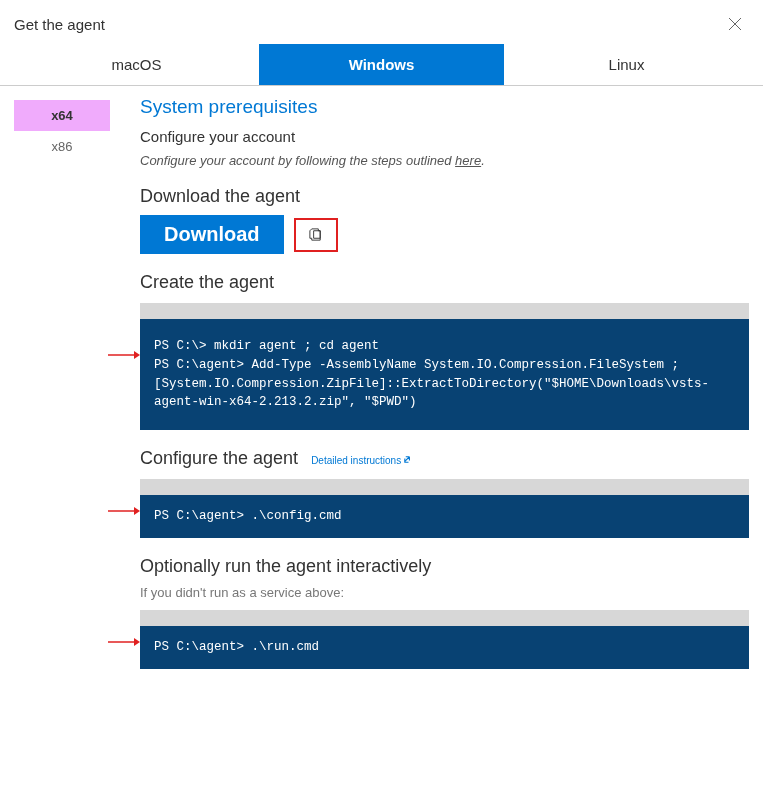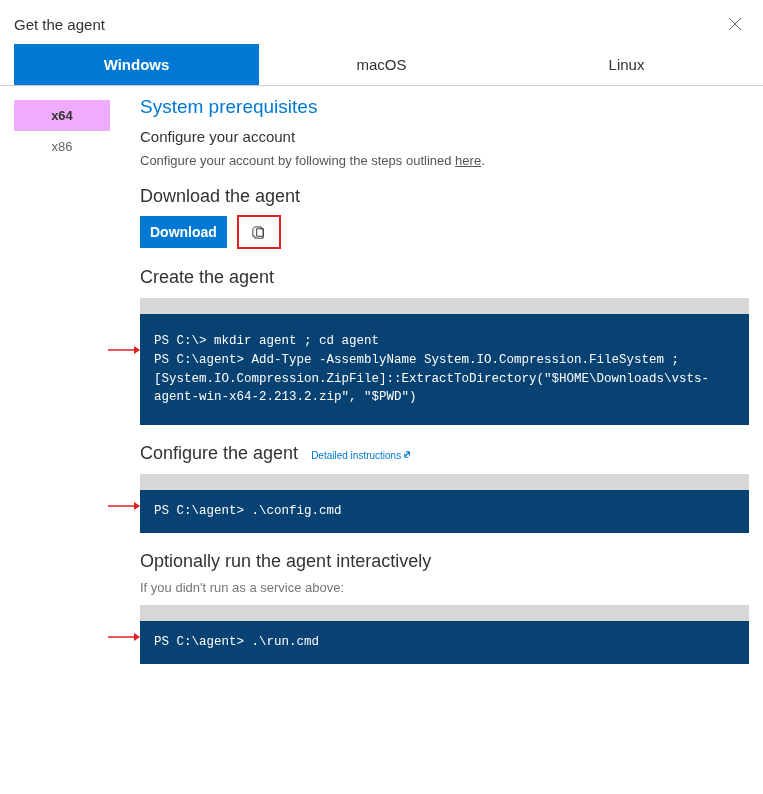--- a/index.html
+++ b/index.html
@@ -84,33 +84,34 @@
     margin: 18px 0 8px 0;
   }
   .section-title.big {
     font-size: 15px;
     margin-top: 0;
   }
   .subtext {
     font-size: 13px;
     color: #555;
     margin-bottom: 4px;
+    font-style: italic;
   }
   .subtext .u { text-decoration: underline; color: #555; cursor: pointer; }
   .dl-row {
     display: flex;
     align-items: center;
     margin-top: 8px;
   }
   .download-btn {
     background: #0078d4;
     color: #fff;
-    font-size: 14px;
+    font-size: 20px;
     font-weight: 600;
-    padding: 8px 10px;
+    padding: 8px 24px;
     border: none;
     cursor: pointer;
   }
   .copy-btn {
     width: 44px; height: 34px;
     border: 2px solid #e02020;
     margin-left: 10px;
     display: flex; align-items: center; justify-content: center;
     cursor: pointer;
     background: #fff;
@@ -168,22 +169,22 @@
 <div class="header">
   <div class="header-title">Get the agent</div>
   <div class="close-btn">
     <svg width="14" height="14" viewBox="0 0 14 14">
         <path d="M1 1 L13 13 M13 1 L1 13" stroke="#666" stroke-width="1" fill="none"></path>
       </svg>
   </div>
 </div>
 
 <div class="tabs">
+  <div class="tab">macOS</div>
   <div class="tab active">Windows</div>
-  <div class="tab">macOS</div>
   <div class="tab">Linux</div>
 </div>
 
 <div class="body">
   <div class="arch-nav">
     <div class="arch-item selected">x64</div>
     <div class="arch-item">x86</div>
   </div>
 
   <div class="content">

